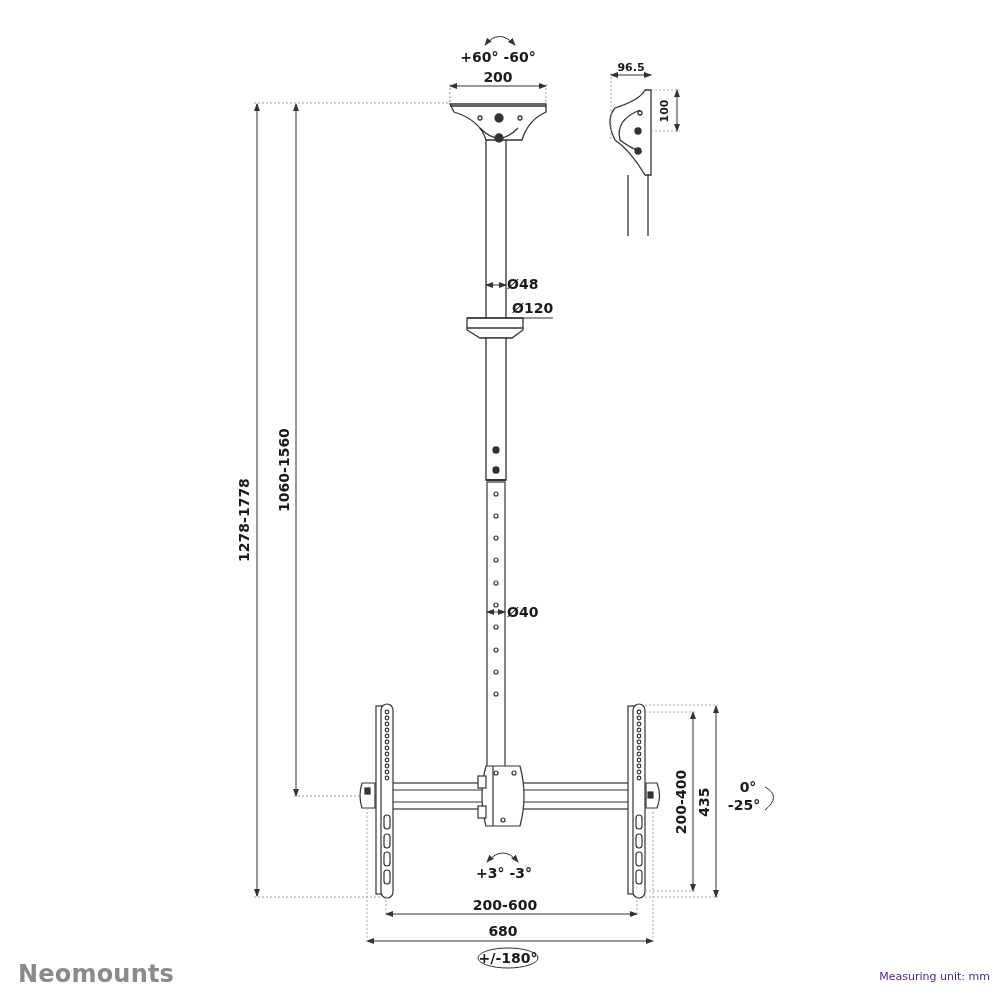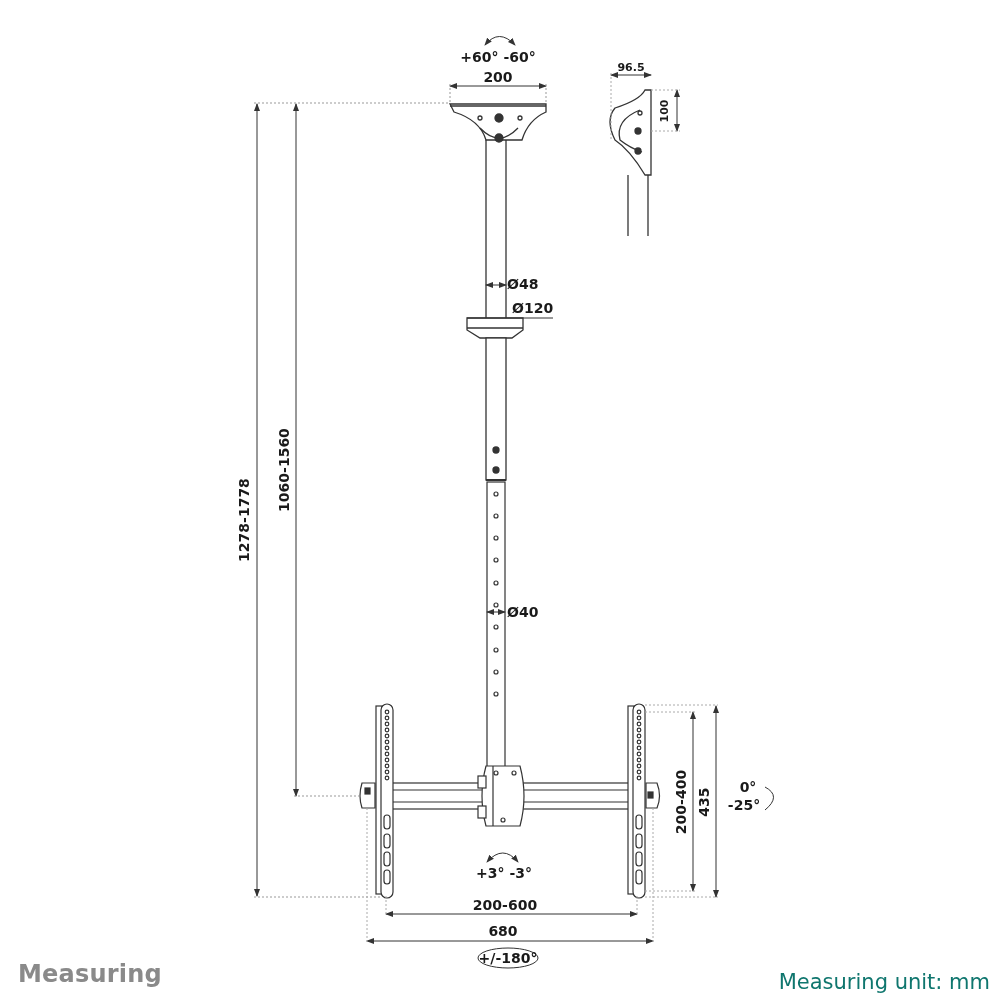--- a/index.html
+++ b/index.html
@@ -1,20 +1,20 @@
 <!DOCTYPE html>
 <html><head>
 <meta charset="utf-8">
 <style>
   html, body { margin: 0; padding: 0; background: #ffffff; }
   body { width: 1004px; height: 1004px; position: relative; overflow: hidden; font-family: "DejaVu Sans", sans-serif; }
   svg { position: absolute; left: 0; top: 0; }
   .lbl { font-family: "DejaVu Sans", sans-serif; font-weight: bold; fill: #1a1a1a; }
   .brand { position: absolute; left: 18px; top: 960px; font-family: "DejaVu Sans", sans-serif; font-weight: bold; font-size: 24px; color: #8a8a8a; letter-spacing: 0.2px; }
-  .unit { position: absolute; right: 14px; top: 970px; font-family: "DejaVu Sans", sans-serif; font-size: 21px; color: #0f766e; }
+  .unit { position: absolute; right: 14px; top: 970px; font-family: "DejaVu Sans", sans-serif; font-size: 11px; color: #4c1d95; }
 </style>
 </head>
 <body>
 
 <svg width="1004" height="1004" viewBox="0 0 1004 1004">
   <defs>
     <marker id="arr" markerWidth="8" markerHeight="8" refX="7" refY="4" orient="auto">
       <path d="M0,1 L8,4 L0,7 Z" fill="#333"></path>
     </marker>
     <marker id="arrs" markerWidth="8" markerHeight="8" refX="1" refY="4" orient="auto">
@@ -175,14 +175,14 @@
   <line x1="637" y1="896" x2="637" y2="916" stroke="#aaa" stroke-dasharray="2,2"></line>
   <text class="lbl" x="505" y="910" font-size="14" text-anchor="middle">200-600</text>
   <line x1="367" y1="941" x2="653" y2="941" stroke="#333" marker-start="url(#arrs)" marker-end="url(#arr)"></line>
   <line x1="367" y1="808" x2="367" y2="943" stroke="#aaa" stroke-dasharray="2,2"></line>
   <line x1="653" y1="808" x2="653" y2="943" stroke="#aaa" stroke-dasharray="2,2"></line>
   <text class="lbl" x="503" y="936" font-size="14" text-anchor="middle">680</text>
   <ellipse cx="508" cy="958" rx="30" ry="10" fill="none" stroke="#333"></ellipse>
   <text class="lbl" x="508" y="963" font-size="14" text-anchor="middle">+/-180°</text>
 </svg>
 
-<div class="brand">Measuring</div>
+<div class="brand">Neomounts</div>
 <div class="unit">Measuring unit: mm</div>
 
 </body></html>

